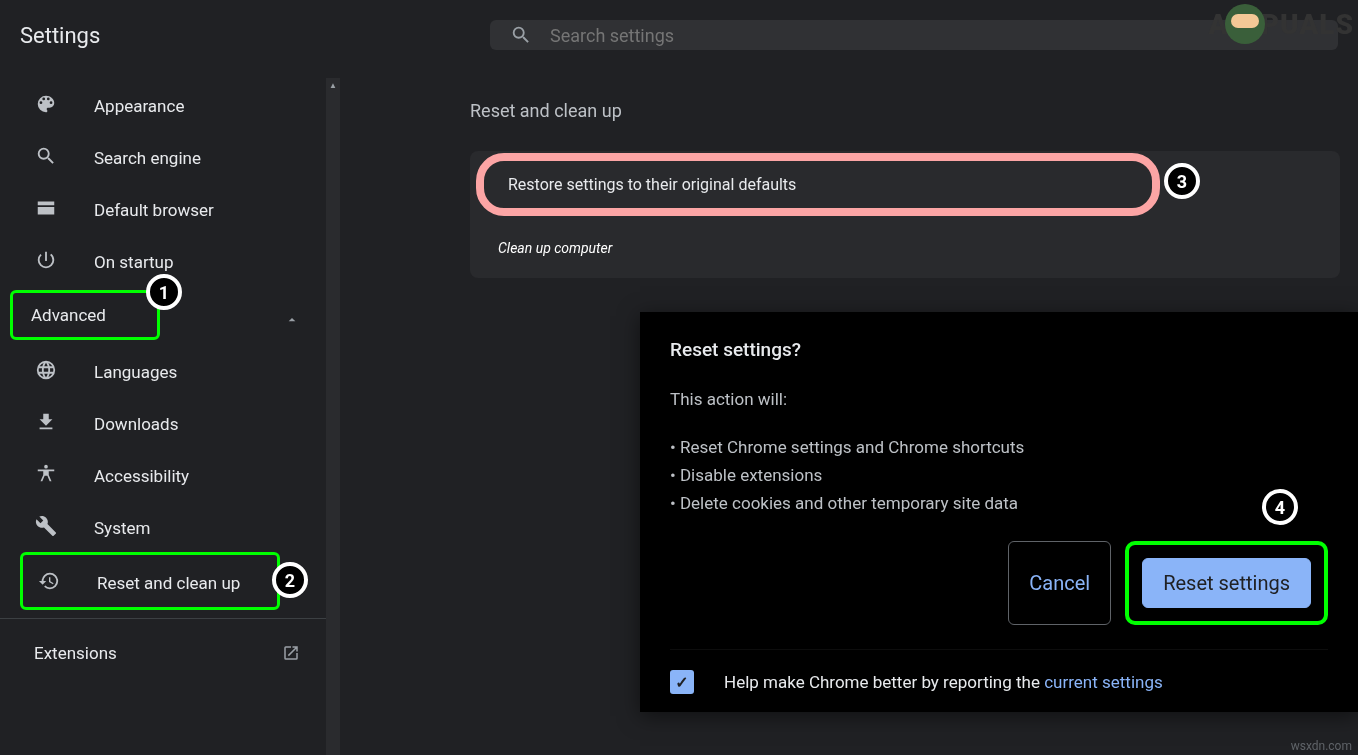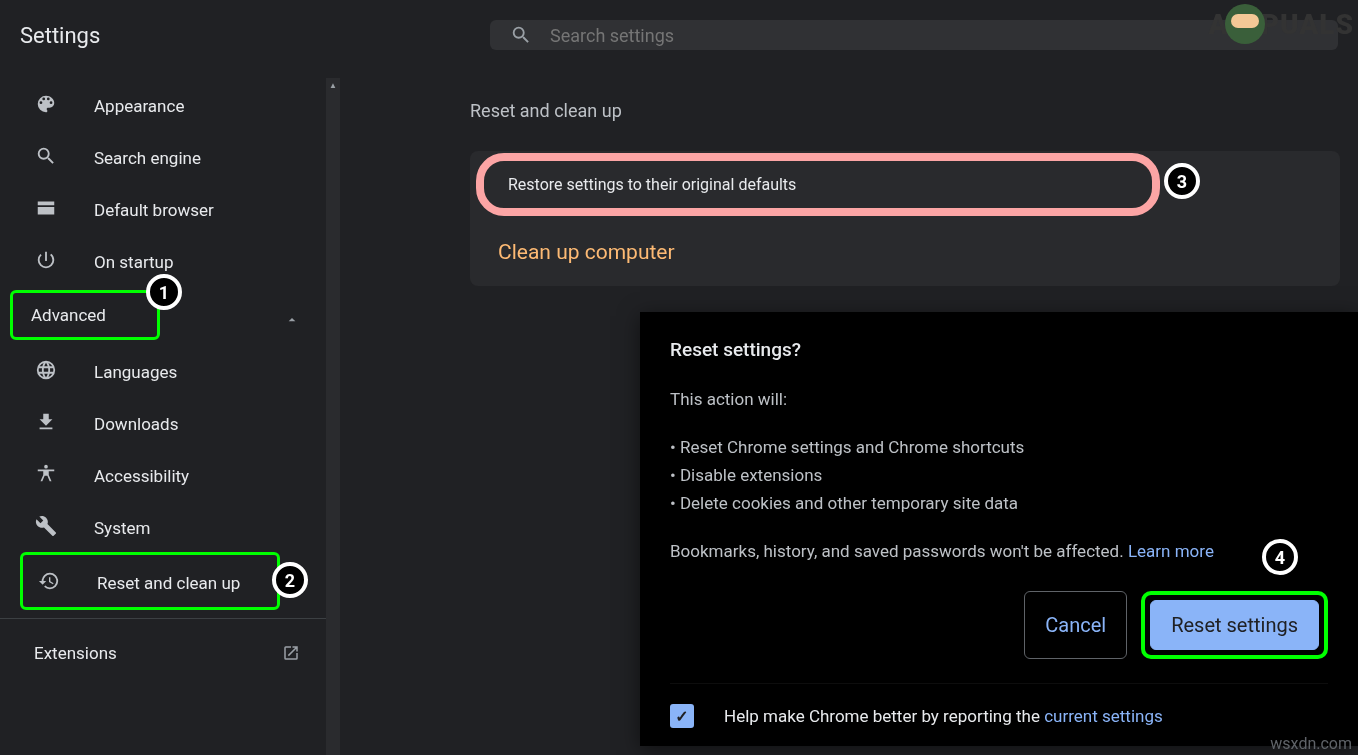--- a/index.html
+++ b/index.html
@@ -145,23 +145,24 @@
       color: #bdc1c6;
       margin-bottom: 30px;
     }
     .settings-card {
       background: #292a2d;
       border-radius: 8px;
       width: 870px;
     }
     .card-row {
       padding: 22px 28px;
-      font-size: 21px;
-      color: #fdba74;
-      cursor: pointer;
+      font-size: 14px;
+      color: #ffffff;
+      cursor: pointer;
+      font-style: italic;
     }
     .restore-row-wrapper {
       position: relative;
       padding: 2px 180px 2px 6px;
     }
     .restore-row {
       border: 8px solid #fca5a5;
       border-radius: 28px;
       padding: 14px 24px;
     }
@@ -221,21 +222,21 @@
       color: #8ab4f8;
     }
     .btn-primary {
       background: #8ab4f8;
       color: #202124;
       border: 1px solid #8ab4f8;
     }
     .reset-btn-wrapper {
       border: 4px solid #00ff00;
       border-radius: 10px;
-      padding: 5px;
+      padding: 13px;
       text-decoration: underline;
     }
     .dialog-checkbox-row {
       display: flex;
       align-items: center;
       gap: 30px;
       padding-top: 20px;
       border-top: 1px solid rgba(255,255,255,0.05);
     }
     .checkbox {
@@ -306,21 +307,21 @@
       left: 6px;
       width: 28px;
       height: 14px;
       background: #f4c896;
       border-radius: 10px;
     }
     .source-text {
       position: absolute;
       bottom: 2px;
       right: 6px;
-      font-size: 16px;
+      font-size: 12px;
       color: #5f6368;
     }
     .extensions-row {
       display: flex;
       align-items: center;
       justify-content: space-between;
       padding: 16px 40px 16px 34px;
       cursor: pointer;
       font-size: 17px;
       color: #e8eaed;
@@ -477,23 +478,20 @@
 </div>
 
 <div class="dialog">
   <div class="dialog-title">Reset settings?</div>
   <div class="dialog-text">This action will:</div>
   <div class="dialog-bullets">
     <div class="dialog-bullet">• Reset Chrome settings and Chrome shortcuts</div>
     <div class="dialog-bullet">• Disable extensions</div>
     <div class="dialog-bullet">• Delete cookies and other temporary site data</div>
   </div>
-  <div class="dialog-footer-text">
-    <span>Bookmarks, history, and saved passwords won't be affected. </span><span class="learn-link">Learn more</span>
-  </div>
   <div class="dialog-buttons">
     <button class="btn">Cancel</button>
     <div class="reset-btn-wrapper" style="position:relative;">
       <button class="btn btn-primary">Reset settings</button>
     </div>
     <div class="badge" style="top:-52px; right:30px;">4</div>
   </div>
   <div class="dialog-checkbox-row">
     <div class="checkbox">
       <span class="checkmark">✓</span>

